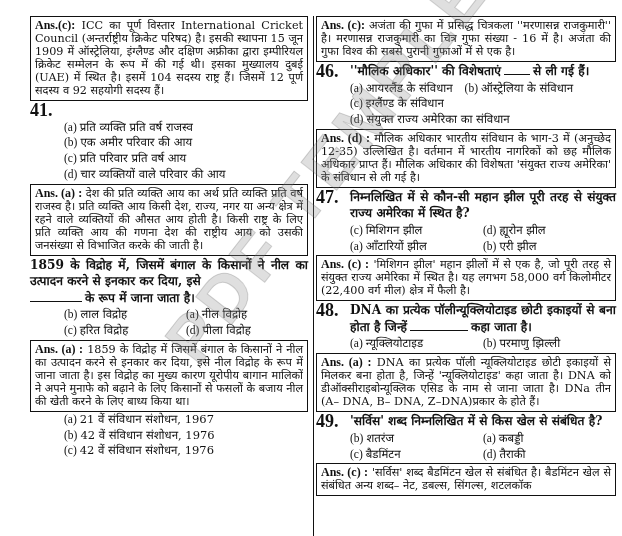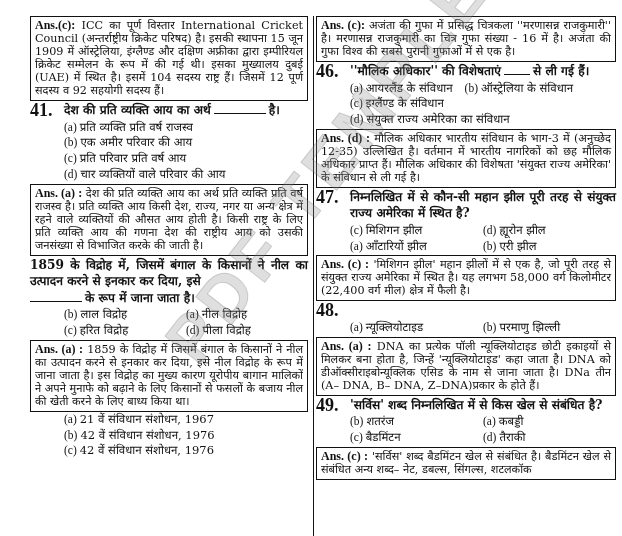--- a/index.html
+++ b/index.html
@@ -35,23 +35,20 @@
 
   <div class="col col-left">
 
     <div class="ans">
       <b>Ans.(c):</b>
       <span>ICC का पूर्ण विस्तार International Cricket Council (अन्तर्राष्ट्रीय क्रिकेट परिषद) है। इसकी स्थापना 15 जून 1909 में ऑस्ट्रेलिया, इंग्लैण्ड और दक्षिण अफ्रीका द्वारा इम्पीरियल क्रिकेट सम्मेलन के रूप में की गई थी। इसका मुख्यालय दुबई (UAE) में स्थित है। इसमें 104 सदस्य राष्ट्र हैं। जिसमें 12 पूर्ण सदस्य व 92 सहयोगी सदस्य हैं।</span>
     </div>
 
     <div class="q">
       <span class="num">41.</span>
-      <span class="txt">
-        <span>देश की प्रति व्यक्ति आय का अर्थ</span><span class="blank"></span><span>है।</span>
-      </span>
     </div>
     <div class="opts">
       <div class="opt"><span class="lbl">(a)</span><span>प्रति व्यक्ति प्रति वर्ष राजस्व</span></div>
       <div class="opt"><span class="lbl">(b)</span><span>एक अमीर परिवार की आय</span></div>
       <div class="opt"><span class="lbl">(c)</span><span>प्रति परिवार प्रति वर्ष आय</span></div>
       <div class="opt"><span class="lbl">(d)</span><span>चार व्यक्तियों वाले परिवार की आय</span></div>
     </div>
     <div class="ans">
       <b>Ans. (a) :</b>
       <span>देश की प्रति व्यक्ति आय का अर्थ प्रति व्यक्ति प्रति वर्ष राजस्व है। प्रति व्यक्ति आय किसी देश, राज्य, नगर या अन्य क्षेत्र में रहने वाले व्यक्तियों की औसत आय होती है। किसी राष्ट्र के लिए प्रति व्यक्ति आय की गणना देश की राष्ट्रीय आय को उसकी जनसंख्या से विभाजित करके की जाती है।</span>
@@ -124,20 +121,23 @@
         <div class="opt"><span class="lbl">(b)</span><span>एरी झील</span></div>
       </div>
     </div>
     <div class="ans">
       <b>Ans. (c) :</b>
       <span>'मिशिगन झील' महान झीलों में से एक है, जो पूरी तरह से संयुक्त राज्य अमेरिका में स्थित है। यह लगभग 58,000 वर्ग किलोमीटर (22,400 वर्ग मील) क्षेत्र में फैली है।</span>
     </div>
 
     <div class="q">
       <span class="num">48.</span>
+      <span class="txt">
+        <span>DNA का प्रत्येक पॉलीन्यूक्लियोटाइड छोटी इकाइयों से बना होता है जिन्हें</span><span class="blank" style="width:58px;"></span><span>कहा जाता है।</span>
+      </span>
     </div>
     <div class="opts">
       <div class="opt-row">
         <div class="opt"><span class="lbl">(a)</span><span>न्यूक्लियोटाइड</span></div>
         <div class="opt"><span class="lbl">(b)</span><span>परमाणु झिल्ली</span></div>
       </div>
     </div>
     <div class="ans">
       <b>Ans. (a) :</b>
       <span>DNA का प्रत्येक पॉली न्यूक्लियोटाइड छोटी इकाइयों से मिलकर बना होता है, जिन्हें 'न्यूक्लियोटाइड' कहा जाता है। DNA को डीऑक्सीराइबोन्यूक्लिक एसिड के नाम से जाना जाता है। DNa तीन (A– DNA, B– DNA, Z–DNA)प्रकार के होते हैं।</span>

